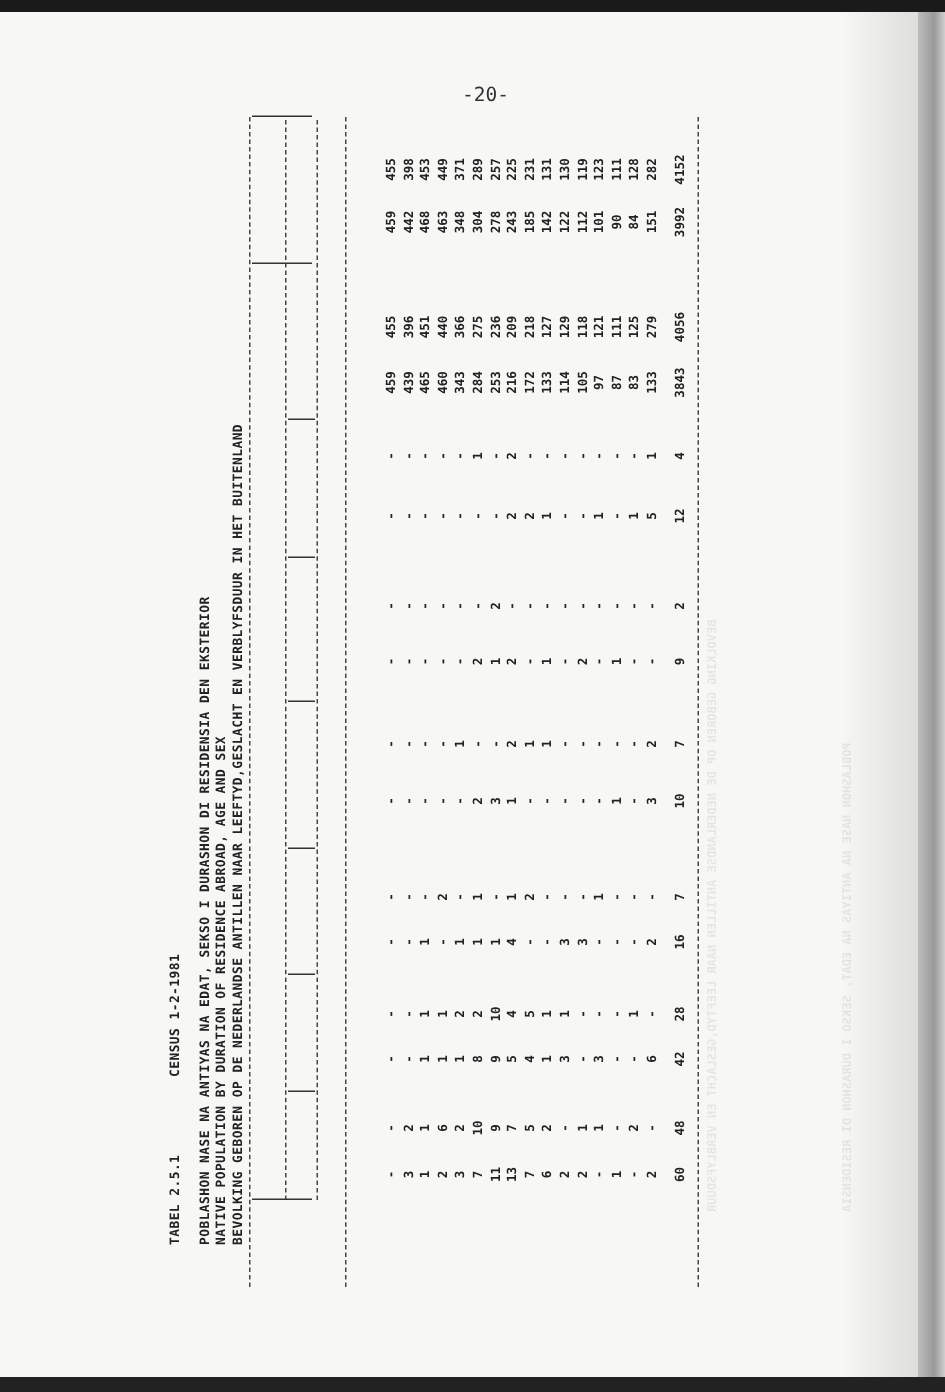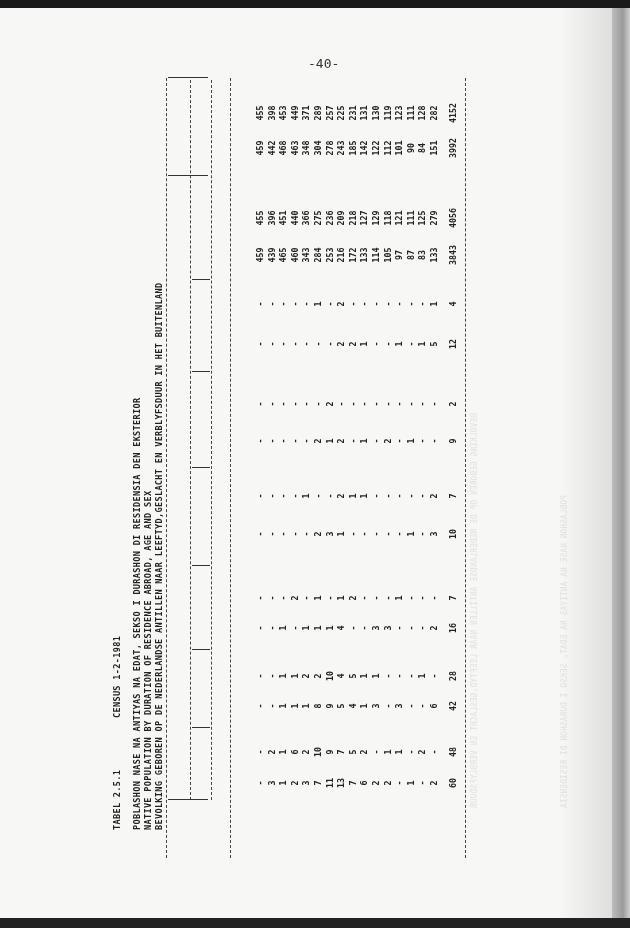--- a/index.html
+++ b/index.html
@@ -24,21 +24,21 @@
 </style>
 </head>
 <body>
 
 <div class="paper"></div>
 <div class="edgeshade"></div>
 <div class="spine"></div>
 <div class="topband"></div>
 <div class="botband"></div>
 
-<div class="pagenum">-40-</div>
+<div class="pagenum">-20-</div>
 
 <div class="rot" id="rot">
 
   <div class="ghost" style="left:120px;top:470px;">BEVOLKING GEBOREN OP DE NEDERLANDSE ANTILLEN NAAR LEEFTYD,GESLACHT EN VERBLYFSDUUR</div>
   <div class="ghost" style="left:120px;top:560px;">POBLASHON NASE NA ANTIYAS NA EDAT, SEKSO I DURASHON DI RESIDENSIA</div>
 
   <div class="t title" style="left:98px;top:112px;">TABEL 2.5.1</div>
   <div class="t title" style="left:210px;top:112px;">CENSUS 1-2-1981</div>
   <div class="t title" style="left:98px;top:132px;">POBLASHON NASE NA ANTIYAS NA EDAT, SEKSO I DURASHON DI RESIDENSIA DEN EKSTERIOR</div>
   <div class="t title" style="left:98px;top:143px;">NATIVE POPULATION BY DURATION OF RESIDENCE ABROAD, AGE AND SEX</div>

